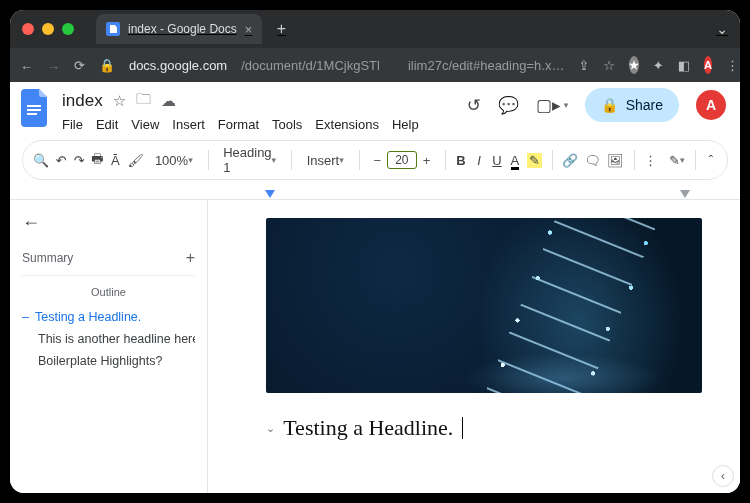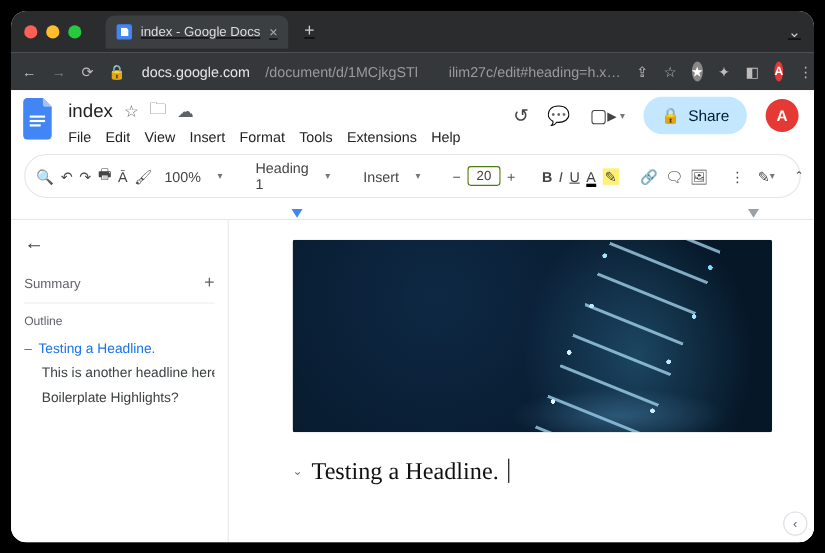--- a/index.html
+++ b/index.html
@@ -36,21 +36,21 @@
   .menus span { padding: 2px 0; }
   .head-right { margin-left:auto; display:flex; align-items:center; gap: 17px; }
   .hi { color:#444; font-size:17px; }
   .meet { display:flex; align-items:center; gap:3px; }
   .share { background:#c3e7ff; color:#001d35; border-radius: 18px; height: 34px; padding: 0 16px; display:flex; align-items:center; gap:7px; font-size:14px; font-weight:500; }
   .avatar { width:30px; height:30px; border-radius:50%; background:#e53935; color:#fff; display:flex; align-items:center; justify-content:center; font-weight:bold; font-size:14px; }
 
   .toolbar { height: 40px; margin: 4px 12px 0 12px; border: 1px solid #e3e5e8; border-radius: 22px; display:flex; align-items:center; padding: 0 10px; gap: 6px; color:#444; font-size:13px; }
   .tb-ico { width:24px; height:24px; display:flex; align-items:center; justify-content:center; border-radius:4px; }
   .tb-sep { width:1px; height:20px; background:#dadce0; margin: 0 4px; }
-  .tb-dd { display:flex; align-items:center; gap:15px; padding: 0 5px; }
+  .tb-dd { display:flex; align-items:center; gap:0; padding: 0 5px; }
   .tb-arr { font-size:9px; color:#777; }
   .fsize { display:flex; align-items:center; gap:2px;}
   .fsize .box { border:1px solid #4d7c0f; border-radius:3px; padding:1px 7px; font-size:12px; }
   .fsize .pm { width:16px; text-align:center; color:#555; font-size:13px;}
   .bold { font-weight:bold; } .ital { font-style:italic; } .ul { text-decoration:underline; }
   .aglyph { position:relative; font-weight:500;}
   .aglyph.color::after { content:""; position:absolute; left:0; right:0; bottom:-2px; height:3px; background:#000;}
   .aglyph.hl { background:#fff176; padding:0 2px;}
   .pen { width:28px; height:22px; border-radius:4px; display:flex; align-items:center; justify-content:center; }
   .toolbar .more { margin-left:auto; }
@@ -58,21 +58,21 @@
   .ruler-bar { height: 14px; border-bottom: 1px solid #e3e5e8; margin-top:6px; position:relative; }
   .ruler-bar .indent { position:absolute; left: 255px; top:4px; width:0; height:0; border-left:5px solid transparent; border-right:5px solid transparent; border-top:8px solid #4285f4;}
   .ruler-bar .rmargin { position:absolute; right: 50px; top:4px; width:0; height:0; border-left:5px solid transparent; border-right:5px solid transparent; border-top:8px solid #9aa0a6;}
 
   .body-area { flex:1; display:flex; overflow:hidden; }
   .outline { width: 198px; border-right:1px solid #e3e5e8; padding: 10px 12px; font-size:12.5px; color:#3c4043; overflow:hidden;}
   .ol-back { font-size:18px; color:#444; margin-bottom:10px; display:inline-block;}
   .ol-sec { font-size:12px; color:#5f6368; display:flex; align-items:center; justify-content:space-between; margin: 8px 0 6px; }
   .ol-add { font-size:16px; color:#5f6368; }
   .ol-hr { border:none; border-top:1px solid #eceef0; margin: 8px 0 10px; }
-  .ol-label { font-size:11px; color:#5f6368; margin-bottom:8px;}
+  .ol-label { font-size:11px; color:#5f6368; margin-bottom:8px;text-align:center;}
   .ol-line { display:flex; gap:6px; padding: 4px 0; color:#3c4043; white-space:nowrap; overflow:hidden; text-overflow:ellipsis;}
   .ol-line.active { color:#1a73e8; }
   .ol-dash { color:#1a73e8; }
   .ol-sub { padding-left: 16px; }
 
   .canvas { flex:1; background:#fff; position:relative; overflow:hidden;}
   .page { position:absolute; left: 40px; top: 0; right: 20px; }
   .hero { margin: 18px 18px 0 18px; height: 175px; border-radius:2px; background:
       radial-gradient(ellipse 160px 200px at 72% 60%, rgba(90,200,255,.25), transparent 65%),
       radial-gradient(circle at 30% 30%, #0e2844, #061728 70%);

